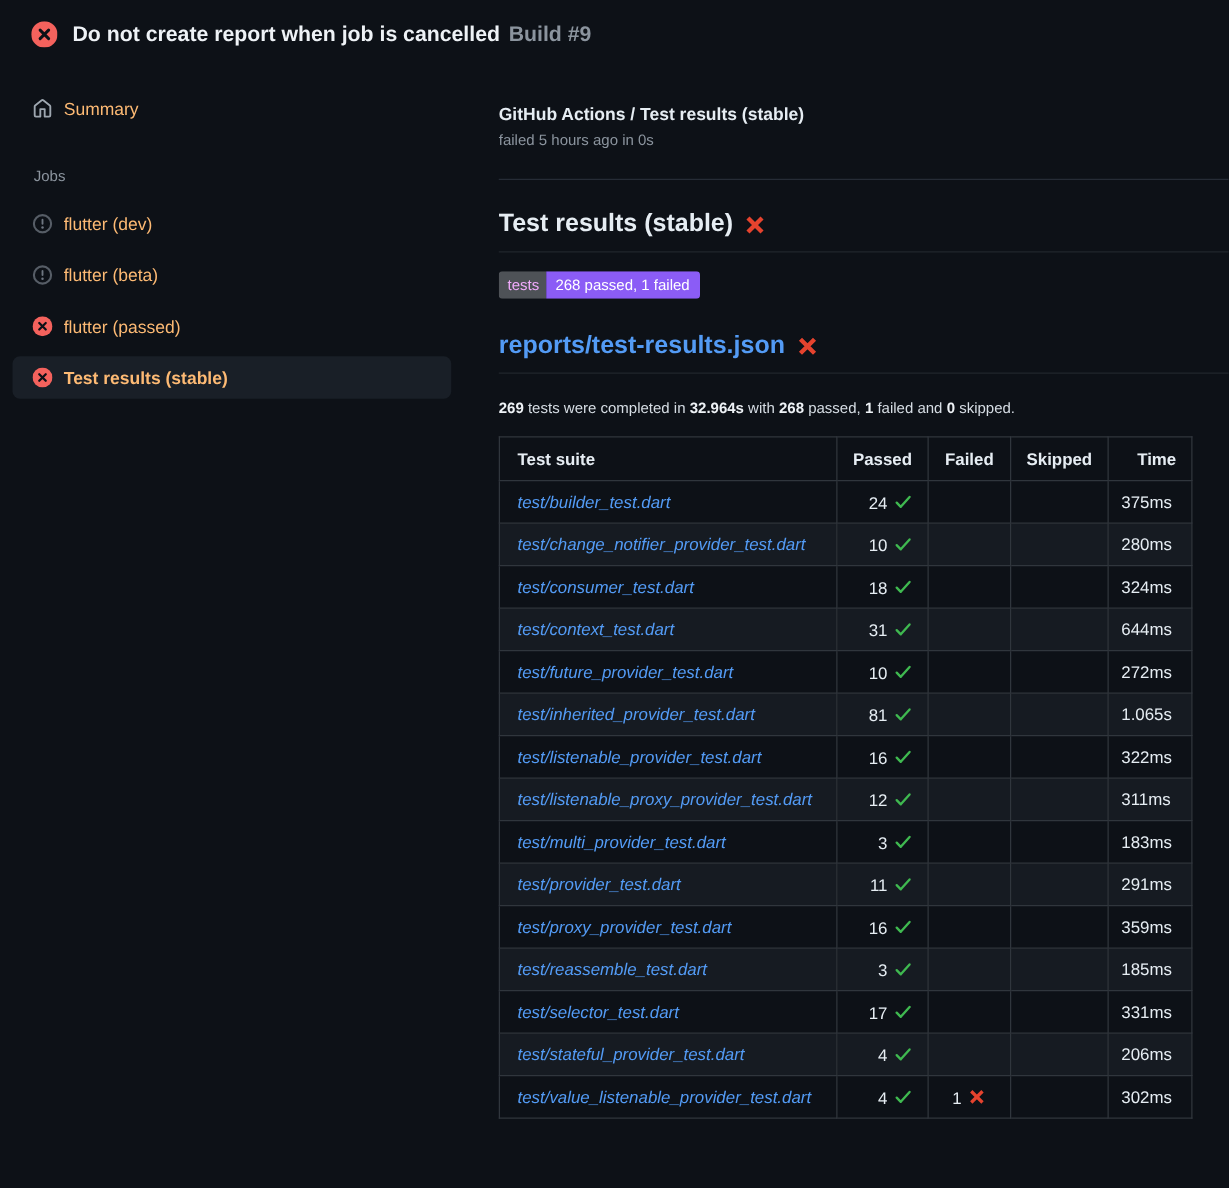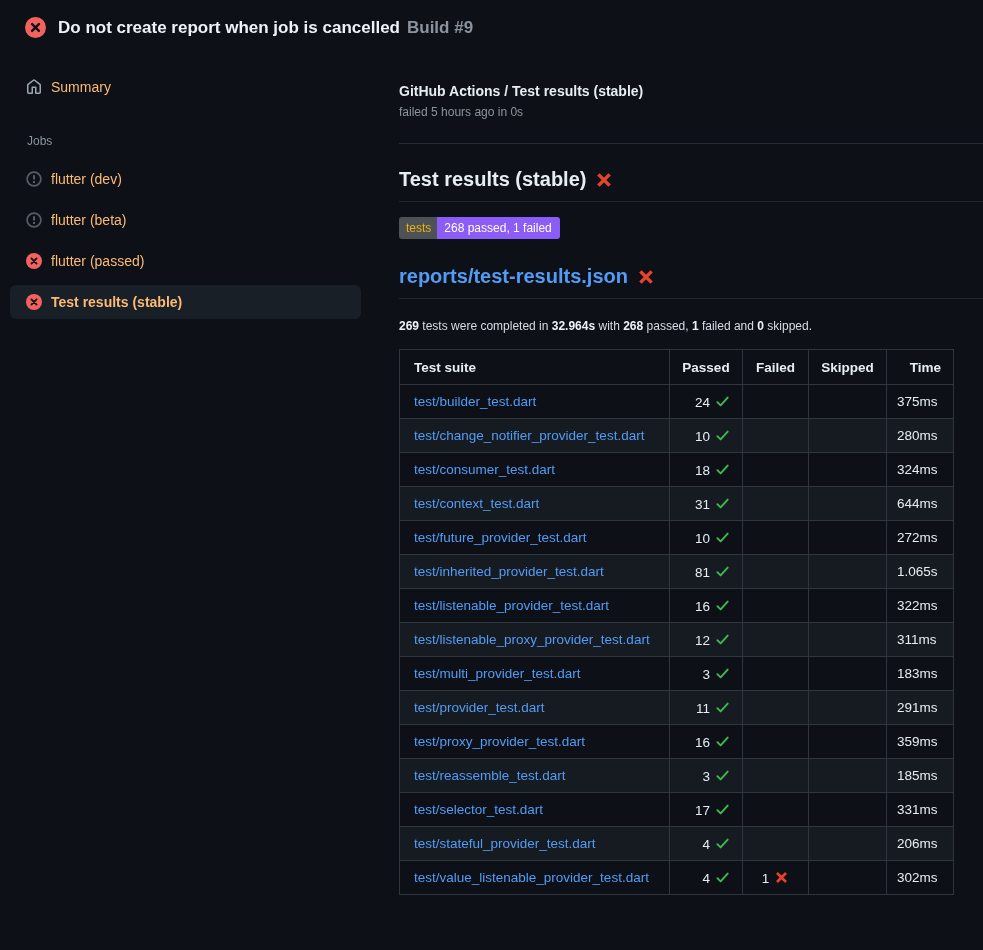--- a/index.html
+++ b/index.html
@@ -44,21 +44,21 @@
 
   h2.section-title {
     font-size:20px; font-weight:700; color:#e6edf3;
     margin-top:24px; display:flex; align-items:center;
   }
   h2.section-title .x-mark { margin-left:9px; width:18px; height:18px; }
   .title-rule { border:none; border-top:1px solid #21262d; margin-top:10px; }
 
   .badge { display:inline-flex; margin-top:15px; border-radius:3px; overflow:hidden;
            font-size:12px; font-weight:400; line-height:1; }
-  .badge .badge-label { background:#4e5257; color:#eab308; padding:5px 6px 5px 7px; }
+  .badge .badge-label { background:#4e5257; color:#f0abfc; padding:5px 6px 5px 7px; }
   .badge .badge-value { background:#8b5cf6; color:#ffffff; padding:5px 8px 5px 7px; }
 
   h2.report-title { margin-top:26px; }
   h2.report-title a { color:#539bf5; text-decoration:none; cursor:pointer; }
 
   .summary-line { margin-top:20px; font-size:12px; color:#d6dde4; }
   .summary-line b { color:#eef2f6; }
 
   
   table.results {
@@ -67,21 +67,21 @@
   }
   table.results th, table.results td {
     border:1px solid #30363d; height:34px; padding:0 10px;
     white-space:nowrap; overflow:hidden;
   }
   table.results th { font-weight:700; color:#e6edf3; height:35px; }
   table.results th.col-suite { text-align:left; padding-left:14px; }
   table.results th.num { text-align:center; }
   table.results th.col-time { text-align:right; padding-right:12px; }
   table.results td.suite { padding-left:14px; }
-  table.results td.suite a { color:#539bf5; text-decoration:none; cursor:pointer; }
+  table.results td.suite a { color:#539bf5; text-decoration:none; cursor:pointer;font-style:italic; }
   table.results td.passed { text-align:right; padding-right:12px; }
   table.results td.failed { text-align:center; }
   table.results td.time { text-align:right; padding-right:24px; color:#e6edf3; }
   table.results tbody tr:nth-child(even) { background:#161b22; }
   .cell-num { vertical-align:middle; }
   .mini-icon { width:15px; height:15px; margin-left:5px; vertical-align:-3px; }
 </style>
 </head>
 <body>
 

